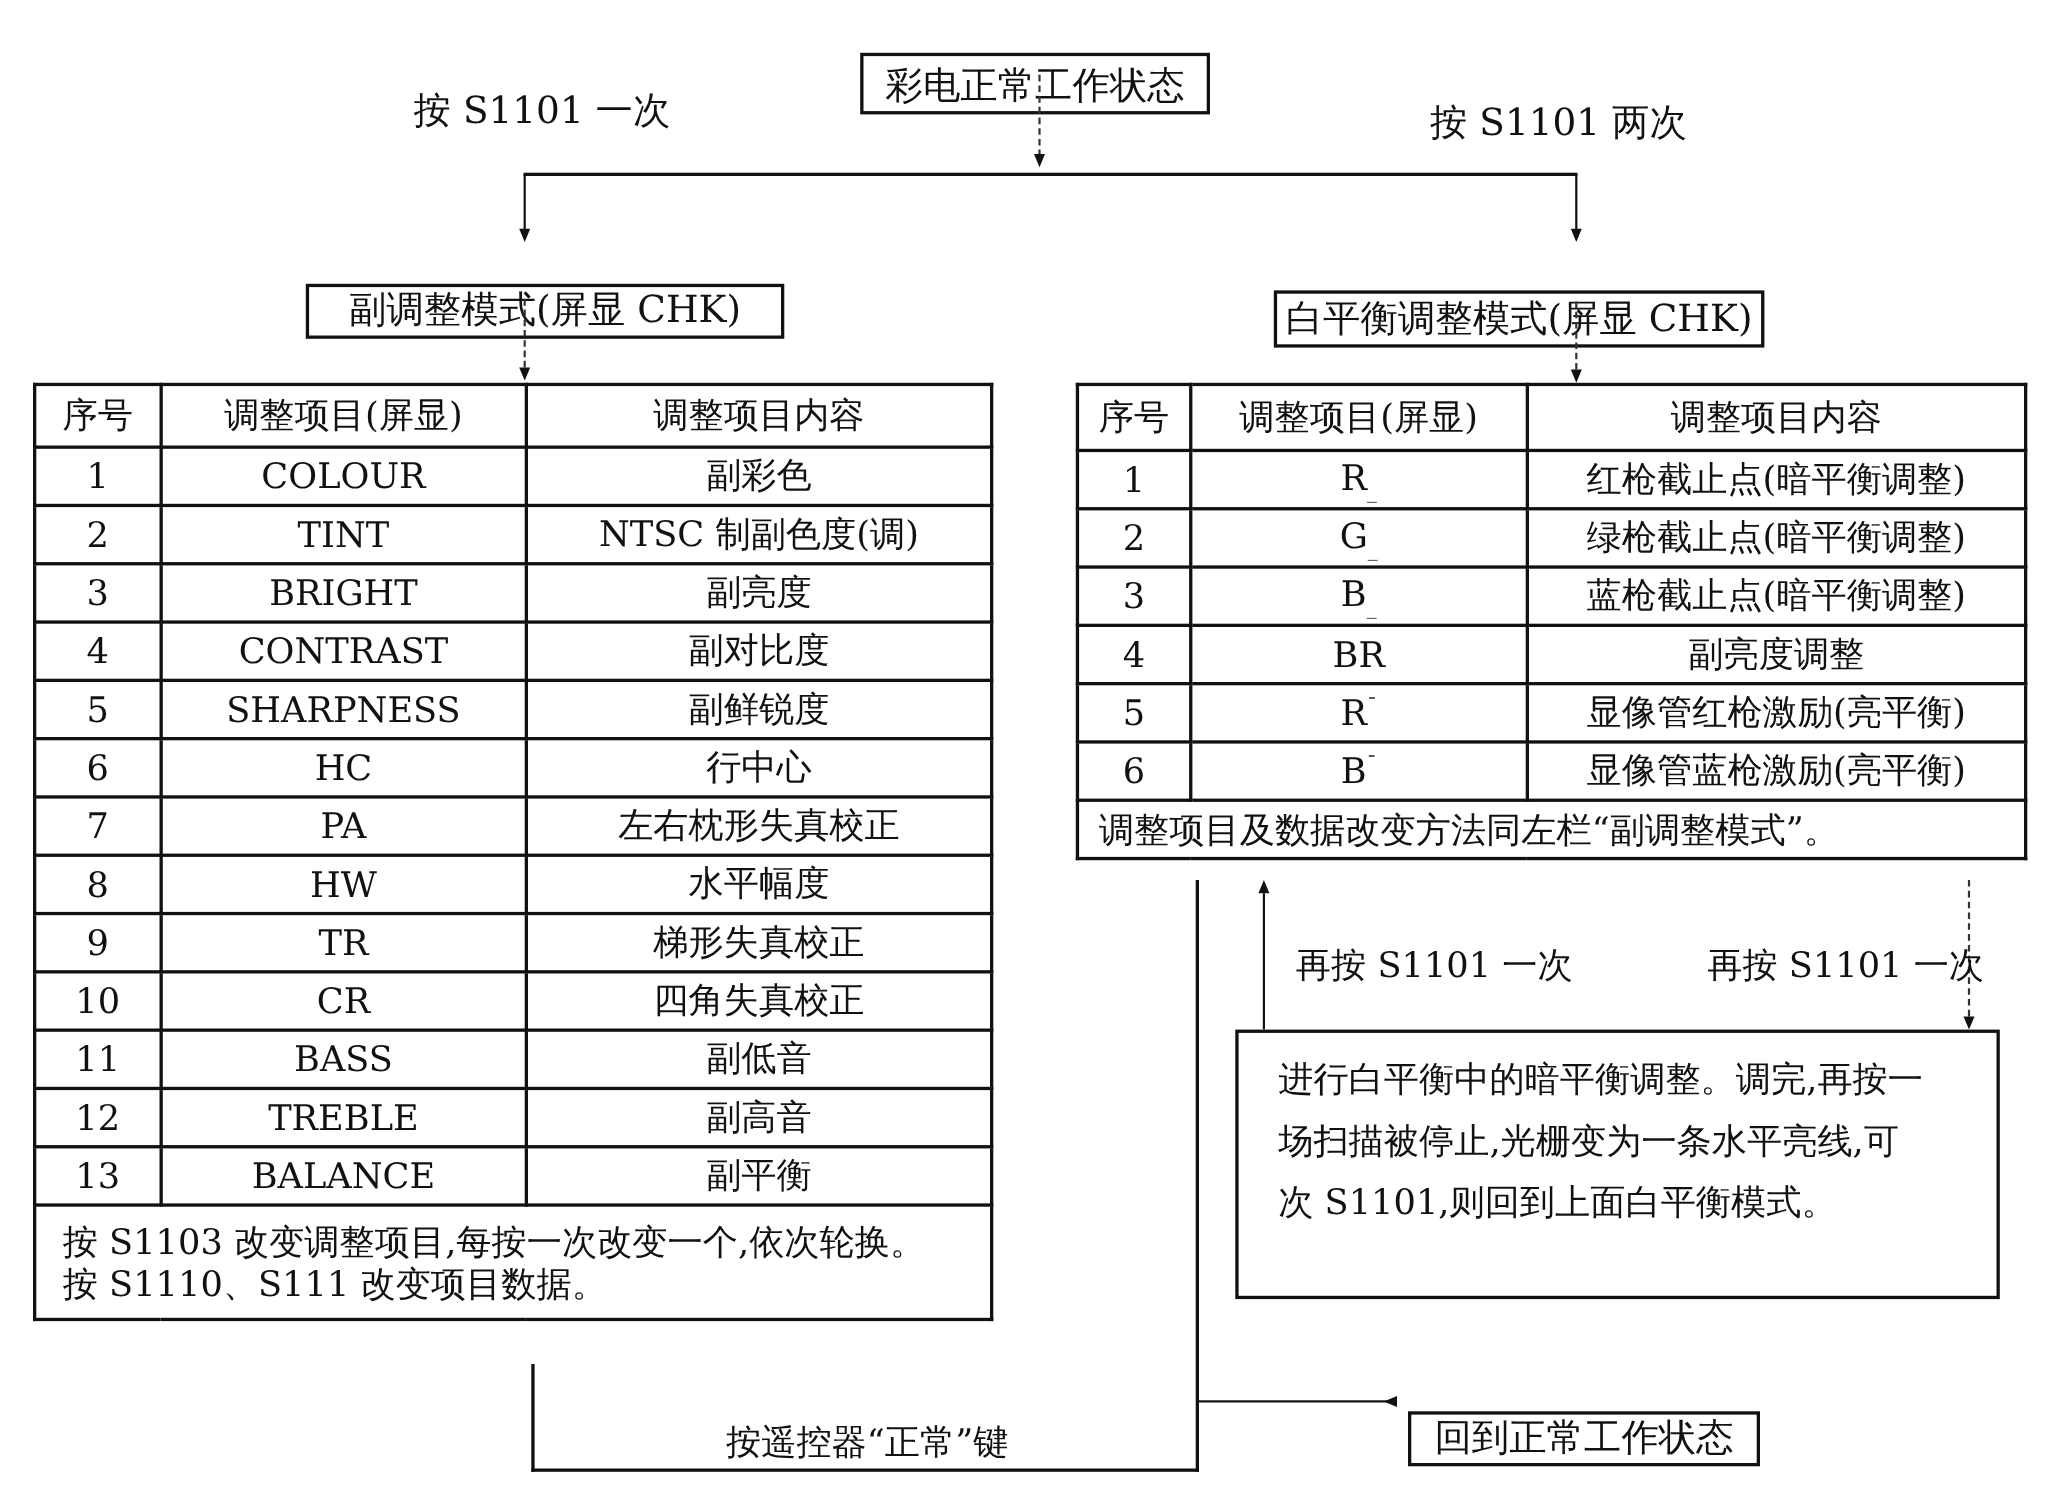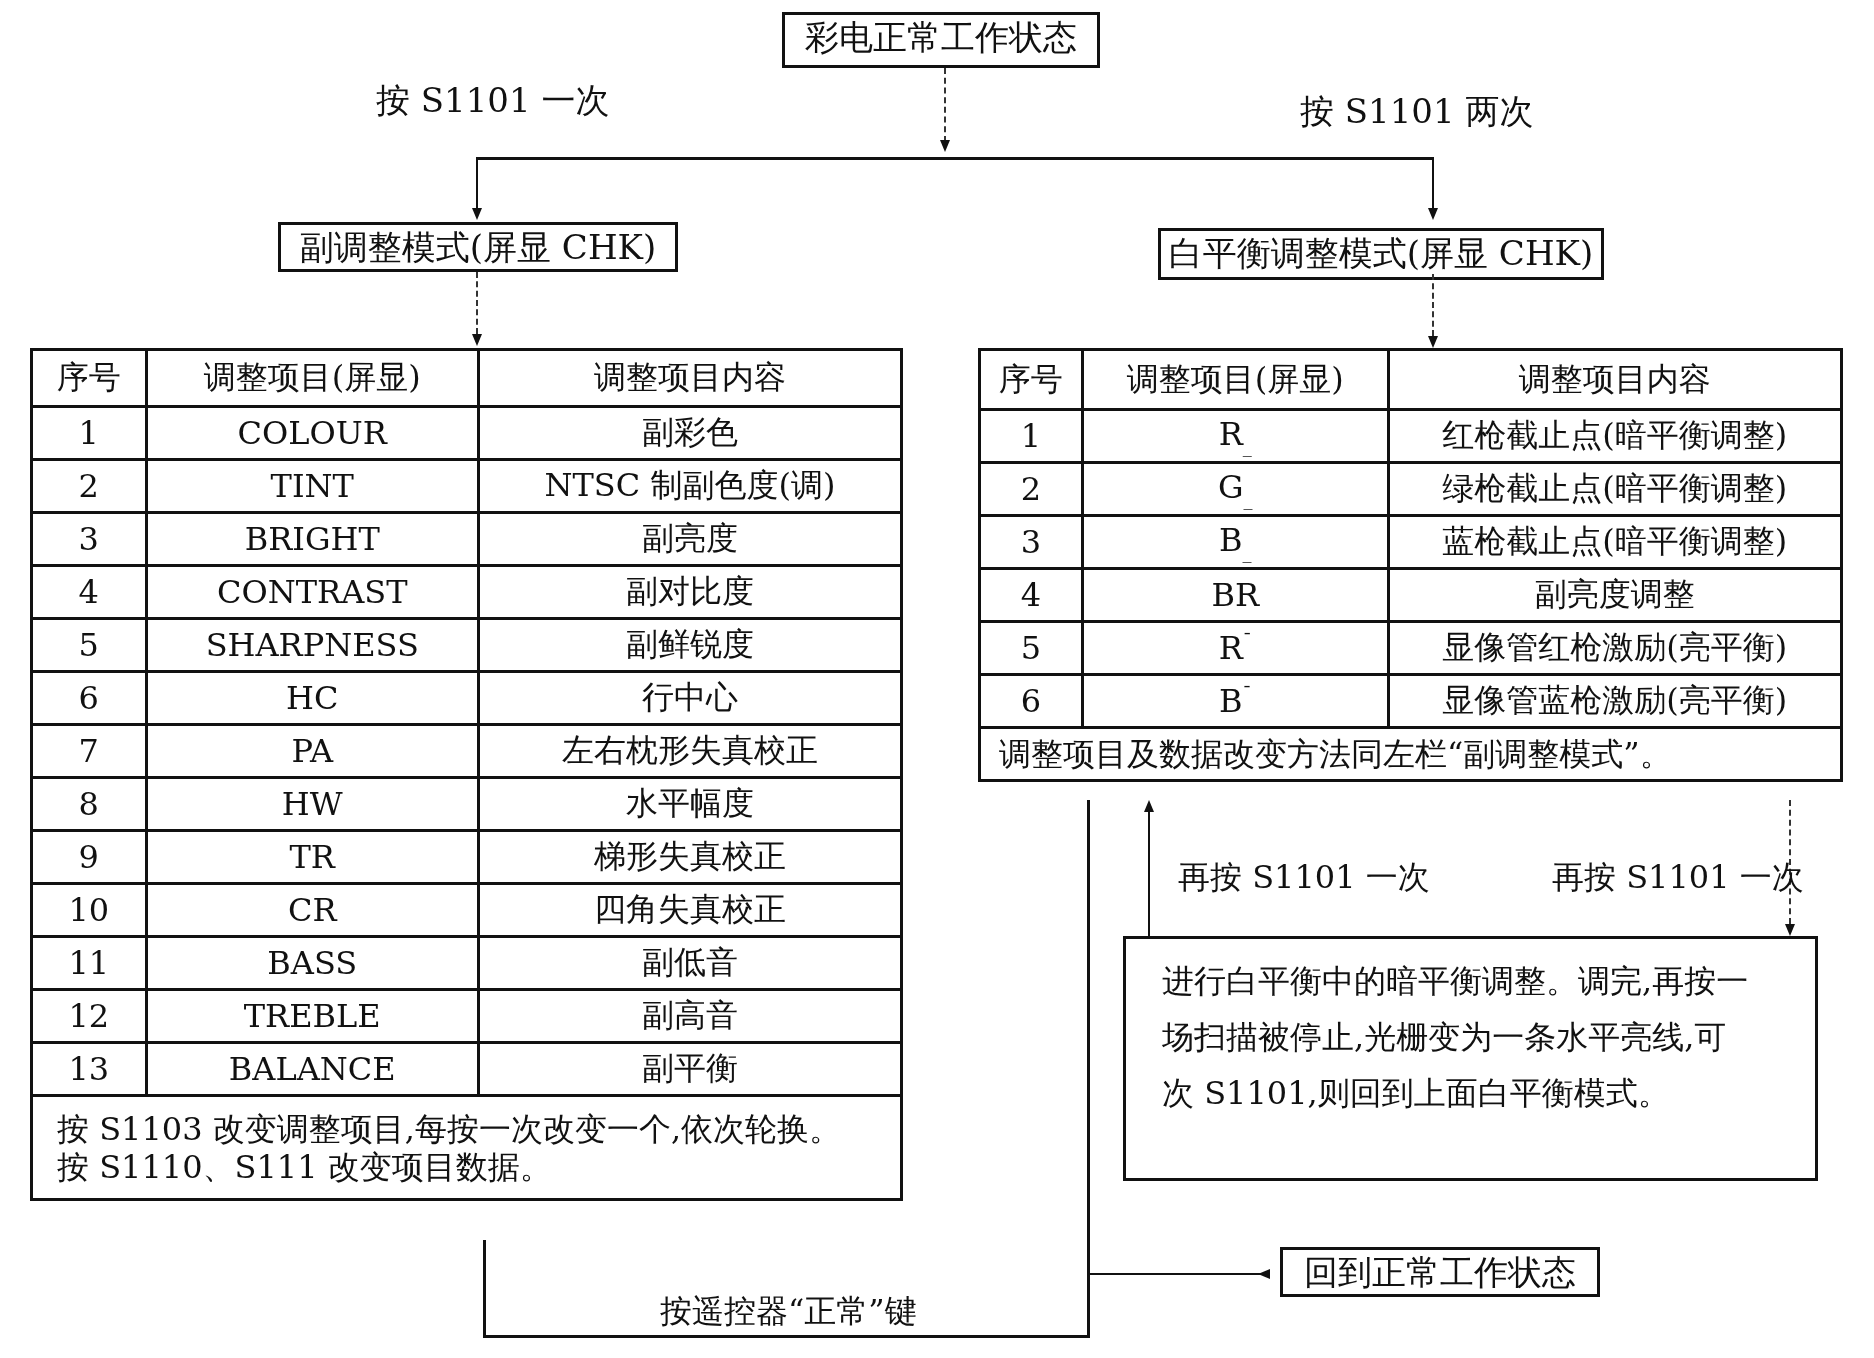--- a/index.html
+++ b/index.html
@@ -1,19 +1,19 @@
 <!DOCTYPE html>
 <html><head>
   <meta charset="utf-8">
   <style>
     html, body { margin: 0; padding: 0; background: #ffffff; }
     body { width: 1874px; height: 1358px; position: relative; overflow: hidden;
            font-family: "DejaVu Serif", "Liberation Serif", serif; color: #111; }
     .box { position: absolute; border: 3px solid #111; background: #fff; box-sizing: border-box;
-           display: flex; align-items: flex-start; justify-content: center; font-size: 34px; }
+           display: flex; align-items: flex-end; justify-content: center; font-size: 34px; margin-top: 36px; }
     .label { position: absolute; font-size: 34px; white-space: nowrap; }
     .vline { position: absolute; width: 0; border-left: 2px solid #111; }
     .vdash { position: absolute; width: 0; border-left: 2px dashed #333; }
     .hline { position: absolute; height: 0; border-top: 3px solid #111; }
     .hthin { position: absolute; height: 0; border-top: 2px solid #111; }
     .arrow-down { position: absolute; width: 0; height: 0; border-left: 5px solid transparent;
                   border-right: 5px solid transparent; border-top: 12px solid #111; }
     .arrow-up { position: absolute; width: 0; height: 0; border-left: 5px solid transparent;
                 border-right: 5px solid transparent; border-bottom: 12px solid #111; }
     .arrow-left { position: absolute; width: 0; height: 0; border-top: 5px solid transparent;
@@ -38,21 +38,21 @@
 
 <div class="label" style="left:376px; top:78px;">按 S1101 一次</div>
 <div class="label" style="left:1300px; top:78px;margin-top:11px;">按 S1101 两次</div>
 
 <div class="hline" style="left:476px; top:157px; width:958px;"></div>
 <div class="vline" style="left:476px; top:158px; height:54px;"></div>
 <div class="arrow-down" style="left:472px; top:208px;"></div>
 <div class="vline" style="left:1432px; top:158px; height:54px;"></div>
 <div class="arrow-down" style="left:1428px; top:208px;"></div>
 
-<div class="box" style="left:278px; top:222px; width:400px; height:50px;">
+<div class="box" style="left:278px; top:222px; width:435px; height:50px;">
   <span>副调整模式(屏显 CHK)</span>
 </div>
 <div class="box" style="left:1158px; top:228px; width:446px; height:52px;">
   <span>白平衡调整模式(屏显 CHK)</span>
 </div>
 
 <div class="vdash" style="left:476px; top:272px; height:62px;"></div>
 <div class="arrow-down" style="left:472px; top:334px;"></div>
 <div class="vdash" style="left:1432px; top:274px; height:62px;"></div>
 <div class="arrow-down" style="left:1428px; top:336px;"></div>

